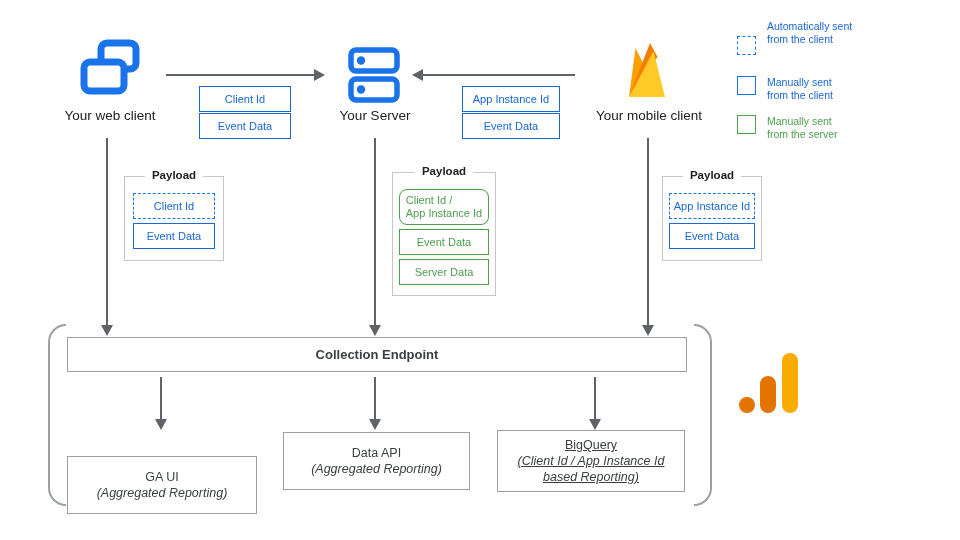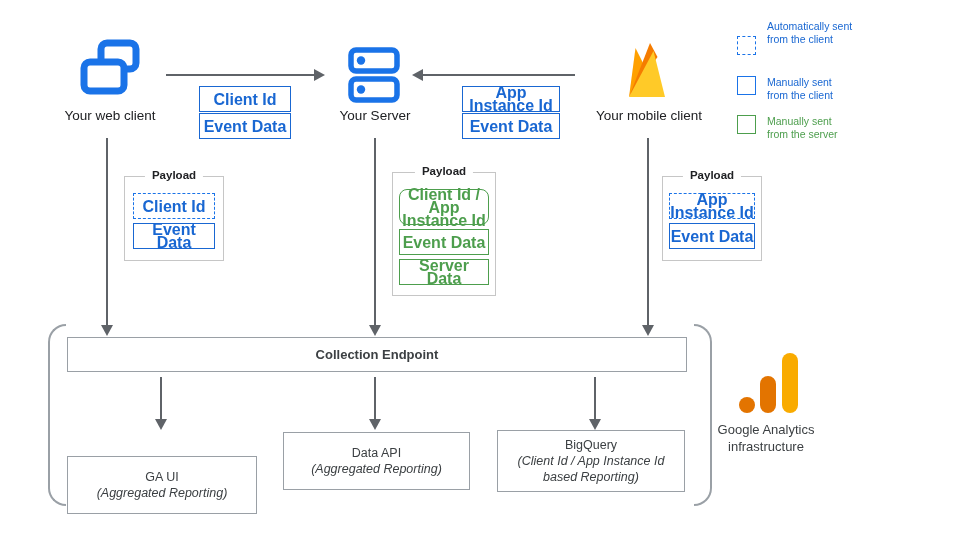--- a/index.html
+++ b/index.html
@@ -14,22 +14,22 @@
 
   
   .hline{height:2px;background:#5f6368;}
   .vline{width:2px;background:#5f6368;}
   .head-right{width:0;height:0;border-top:6px solid transparent;border-bottom:6px solid transparent;border-left:11px solid #5f6368;}
   .head-left{width:0;height:0;border-top:6px solid transparent;border-bottom:6px solid transparent;border-right:11px solid #5f6368;}
   .head-down{width:0;height:0;border-left:6px solid transparent;border-right:6px solid transparent;border-top:11px solid #5f6368;}
 
   
   .chip{
-    display:flex;align-items:center;justify-content:center;text-align:center;
-    background:#fff;font-size:16px;font-weight:700;height:24px;white-space:pre-line;line-height:13px;
+    display:flex;align-items:center;justify-content:center;text-align:left;
+    background:#fff;font-size:11px;font-weight:400;height:24px;white-space:pre-line;line-height:13px;
   }
   .chip.solid-blue{border:1px solid #1967d2;color:#1967d2;}
   .chip.dashed-blue{border:1.5px dashed #1a73e8;color:#1967d2;}
   .chip.solid-green{border:1px solid #4d9e4d;color:#4d9e4d;}
 
   
   .payload{border:1px solid #c6c6c6;background:#fff;display:flex;flex-direction:column;align-items:center;gap:4px;}
   .payload-title{
     position:absolute;top:-8px;left:50%;transform:translateX(-50%);
     background:#fff;padding:0 7px;font-size:11.5px;font-weight:700;color:#202124;white-space:nowrap;
@@ -164,27 +164,25 @@
   </div>
 
   <div class="abs infra-box" style="left:67px;top:456px;width:188px;height:56px;">
     <div class="node-title">GA UI</div>
     <div class="node-sub">(Aggregated Reporting)</div>
   </div>
   <div class="abs infra-box" style="left:283px;top:432px;width:185px;height:56px;">
     <div class="node-title">Data API</div>
     <div class="node-sub">(Aggregated Reporting)</div>
   </div>
-  <div class="abs infra-box" style="left:497px;top:430px;width:186px;height:60px;">
+  <div class="abs infra-box" style="left:497px;top:430px;width:186px;height:60px;text-decoration:underline;">
     <div class="node-title">BigQuery</div>
     <div class="node-sub">(Client Id / App Instance Id
 based Reporting)</div>
   </div>
 
   <svg class="abs" style="left:735px;top:348px;" width="70" height="70" viewBox="0 0 70 70">
     <circle cx="12" cy="57" r="8" fill="#e37400"></circle>
     <rect x="25" y="28" width="16" height="37" rx="8" fill="#e37400"></rect>
     <rect x="47" y="5" width="16" height="60" rx="8" fill="#f9ab00"></rect>
   </svg>
-  <div class="abs brand-text" style="left:701px;top:421px;width:130px;">Google Analytics
-infrastructure</div>
 
 </div>
 
 </body></html>

